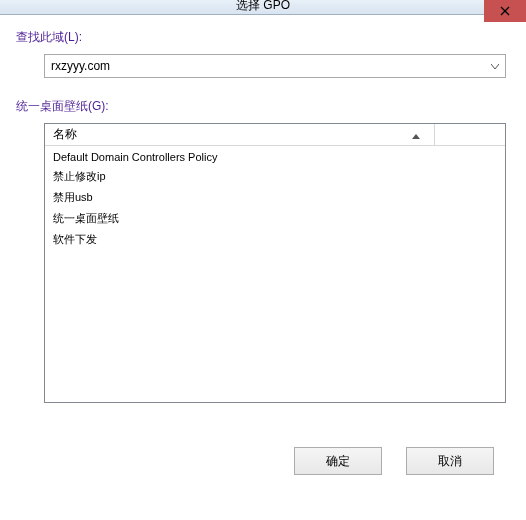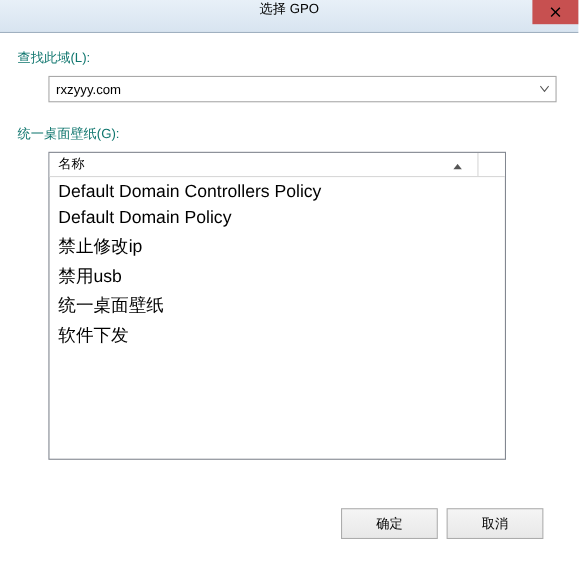--- a/index.html
+++ b/index.html
@@ -9,25 +9,25 @@
     }
     body {
       font-family: "Microsoft YaHei", "Segoe UI", Tahoma, sans-serif;
       font-size: 12px;
       background: #ffffff;
       width: 526px;
       height: 520px;
       overflow: hidden;
     }
     .titlebar {
-      height: 30px;
+      height: 15px;
       background: linear-gradient(to bottom, #e8f0f8, #d8e4f0);
       border-bottom: 1px solid #a0b0c0;
       display: flex;
-      align-items: flex-start;
+      align-items: flex-end;
       justify-content: center;
       position: relative;
     }
     .titlebar-title {
       font-size: 12px;
       color: #000;
     }
     .close-btn {
       position: absolute;
       right: 0;
@@ -42,21 +42,21 @@
     }
     .close-btn svg {
       width: 10px;
       height: 10px;
     }
     .content {
       padding: 14px 16px;
     }
     .field-label {
       font-size: 12px;
-      color: #0f766e;
+      color: #4c1d95;
       margin-bottom: 8px;
       display: block;
     }
     .domain-row {
       margin-bottom: 20px;
     }
     .domain-select {
       width: 462px;
       height: 24px;
       margin-left: 28px;
@@ -73,21 +73,21 @@
       gap: 16px;
     }
     .domain-select-arrow {
       font-size: 10px;
       color: #555;
     }
     .gpo-section {
       margin-top: 6px;
     }
     .gpo-list {
-      width: 416px;
+      width: 462px;
       height: 280px;
       margin-left: 28px;
       margin-top: 4px;
       border: 1px solid #828790;
       background: #fff;
       overflow: hidden;
     }
     .gpo-header {
       display: flex;
       border-bottom: 1px solid #d8d8d8;
@@ -112,29 +112,29 @@
     }
     .sort-arrow {
       margin-left: auto;
       margin-right: 6px;
     }
     .gpo-items {
       padding: 2px 0;
     }
     .gpo-item {
       padding: 3px 8px;
-      font-size: 16px;
+      font-size: 11px;
       color: #000;
       cursor: pointer;
       white-space: nowrap;
     }
     .button-row {
       display: flex;
       justify-content: flex-end;
-      gap: 8px;
+      gap: 24px;
       margin-top: 44px;
       padding-right: 16px;
     }
     .btn {
       width: 88px;
       height: 28px;
       border: 1px solid #acacac;
       background: linear-gradient(to bottom, #f5f5f5, #e8e8e8);
       font-size: 12px;
       font-family: inherit;
@@ -180,21 +180,20 @@
           <span class="sort-arrow">
             <svg width="8" height="5" viewBox="0 0 8 5">
                 <path d="M4 0 L8 5 L0 5 Z" fill="#555"></path>
               </svg>
           </span>
         </div>
         <div class="gpo-header-col blank"></div>
       </div>
       <div class="gpo-items">
         <div class="gpo-item">Default Domain Controllers Policy</div>
-        <div class="gpo-item">Default Domain Policy</div>
         <div class="gpo-item">禁止修改ip</div>
         <div class="gpo-item">禁用usb</div>
         <div class="gpo-item">统一桌面壁纸</div>
         <div class="gpo-item">软件下发</div>
       </div>
     </div>
   </div>
 
   <div class="button-row">
     <button class="btn">确定</button>

